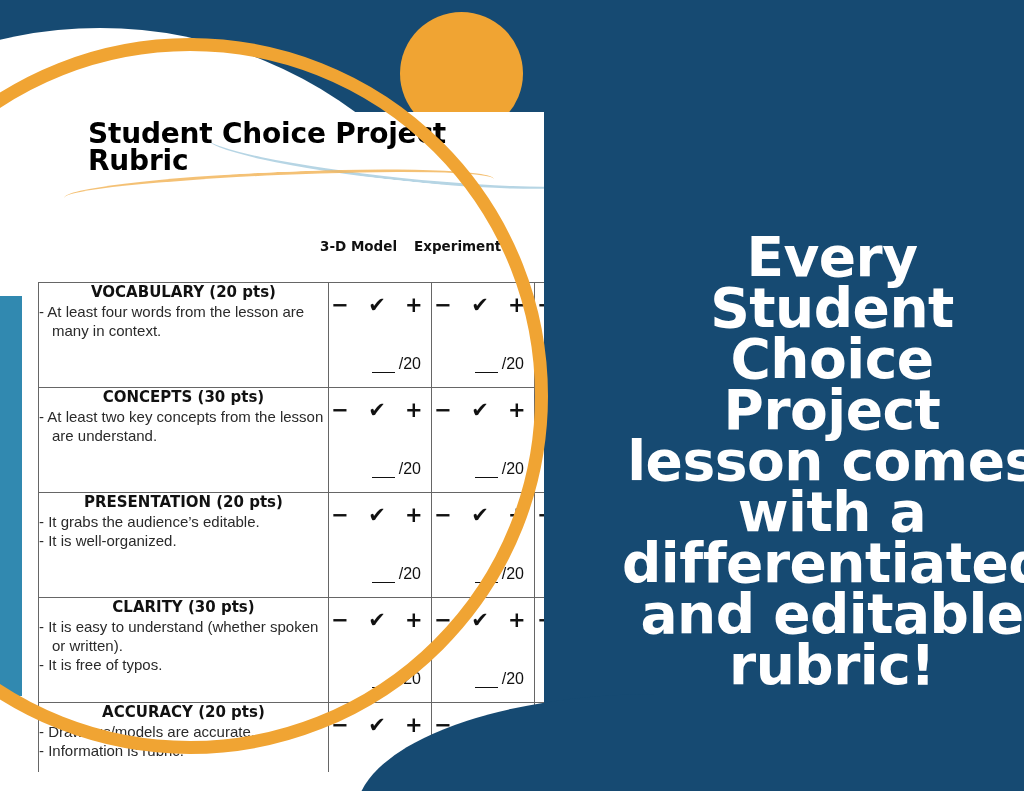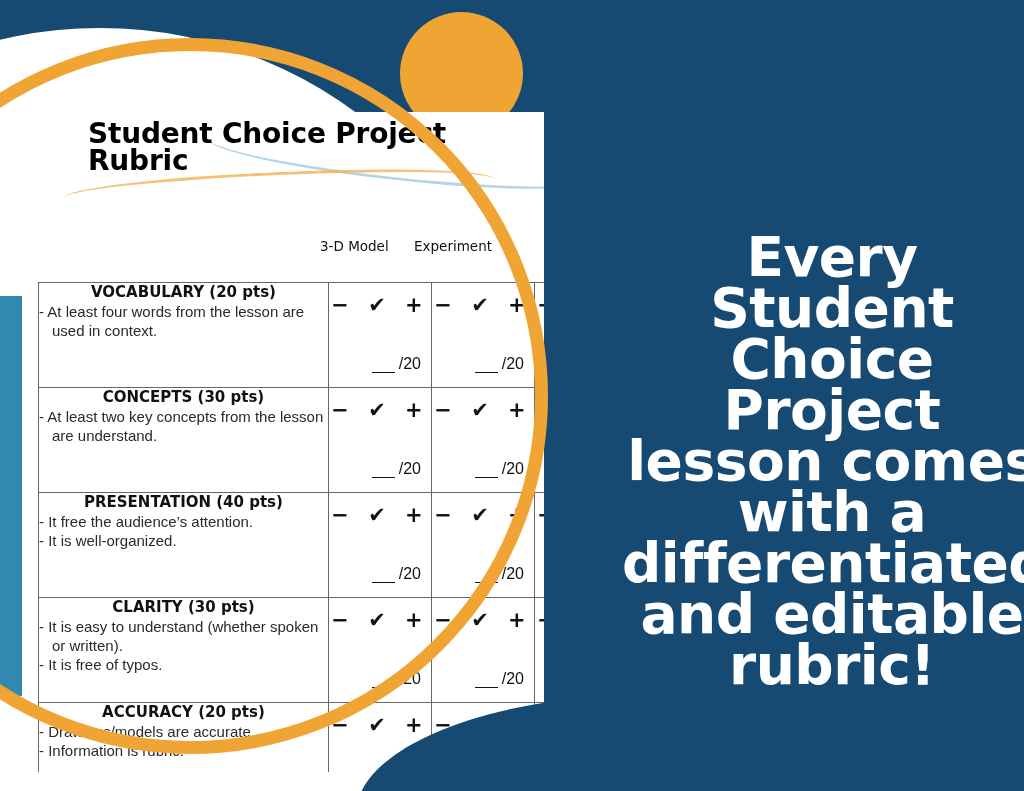--- a/index.html
+++ b/index.html
@@ -75,21 +75,21 @@
     opacity:.75;
   }
 
   .intro{
     position:absolute;left:28px;top:104px;width:250px;
     font-size:15.5px;line-height:19px;color:#2a2a2a;
   }
   .colhead{
     position:absolute;top:126px;
     font-family:"DejaVu Sans", sans-serif;
-    font-weight:400;font-size:13.5px;color:#111;white-space:nowrap;
+    font-weight:700;font-size:13.5px;color:#111;white-space:nowrap;
   }
   .ch1{left:296px;}
   .ch2{left:390px;}
 
   table.rubric{
     position:absolute;left:14px;top:170px;
     border-collapse:collapse;width:600px;table-layout:fixed;
   }
   table.rubric td{
     border:1px solid #666;
@@ -171,21 +171,21 @@
     <div class="colhead ch1">3-D Model</div>
     <div class="colhead ch2">Experiment</div>
 
     <table class="rubric">
       <tbody>
 
         <tr>
           <td class="crit">
             <div class="crit-name">VOCABULARY (20 pts)</div>
             <ul class="crit-list">
-              <li>- At least four words from the lesson are used in context.</li>
+              <li>- At least four words from the lesson are many in context.</li>
             </ul>
           </td>
           <td class="score">
             <div class="marks">− ✔ +</div>
             <div class="outof"><u>&nbsp;</u><span>/20</span></div>
           </td>
           <td class="score">
             <div class="marks">− ✔ +</div>
             <div class="outof"><u>&nbsp;</u><span>/20</span></div>
           </td>
@@ -211,23 +211,23 @@
             <div class="outof"><u>&nbsp;</u><span>/20</span></div>
           </td>
           <td class="score">
             <div class="marks">− ✔ +</div>
 
           </td>
         </tr>
 
         <tr>
           <td class="crit">
-            <div class="crit-name">PRESENTATION (40 pts)</div>
-            <ul class="crit-list">
-              <li>-  It free the audience’s attention.</li>
+            <div class="crit-name">PRESENTATION (20 pts)</div>
+            <ul class="crit-list">
+              <li>-  It grabs the audience’s editable.</li>
               <li>-  It is well-organized.</li>
             </ul>
           </td>
           <td class="score">
             <div class="marks">− ✔ +</div>
             <div class="outof"><u>&nbsp;</u><span>/20</span></div>
           </td>
           <td class="score">
             <div class="marks">− ✔ +</div>
             <div class="outof"><u>&nbsp;</u><span>/20</span></div>

